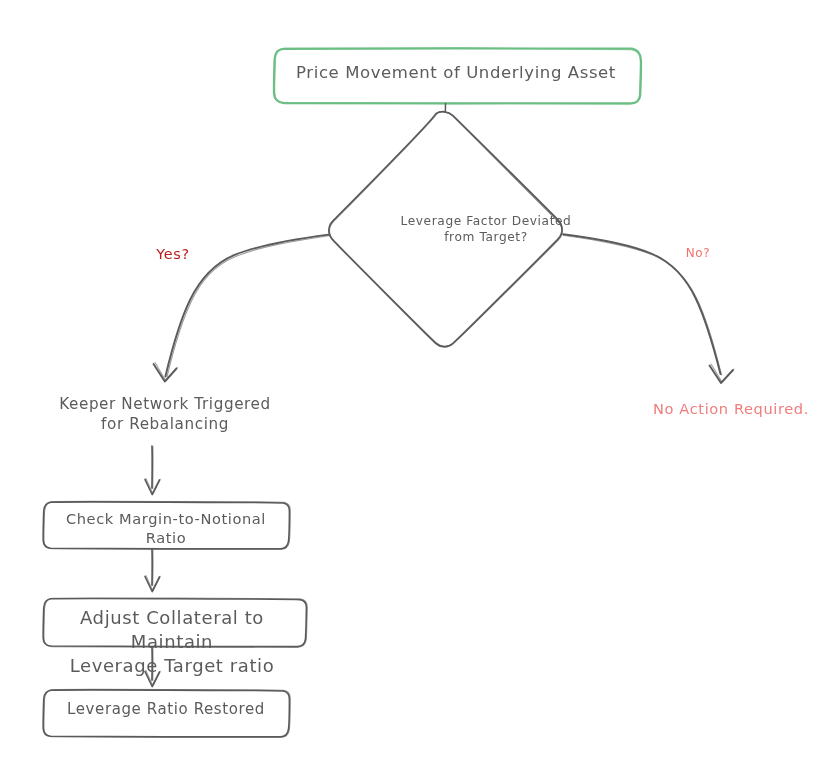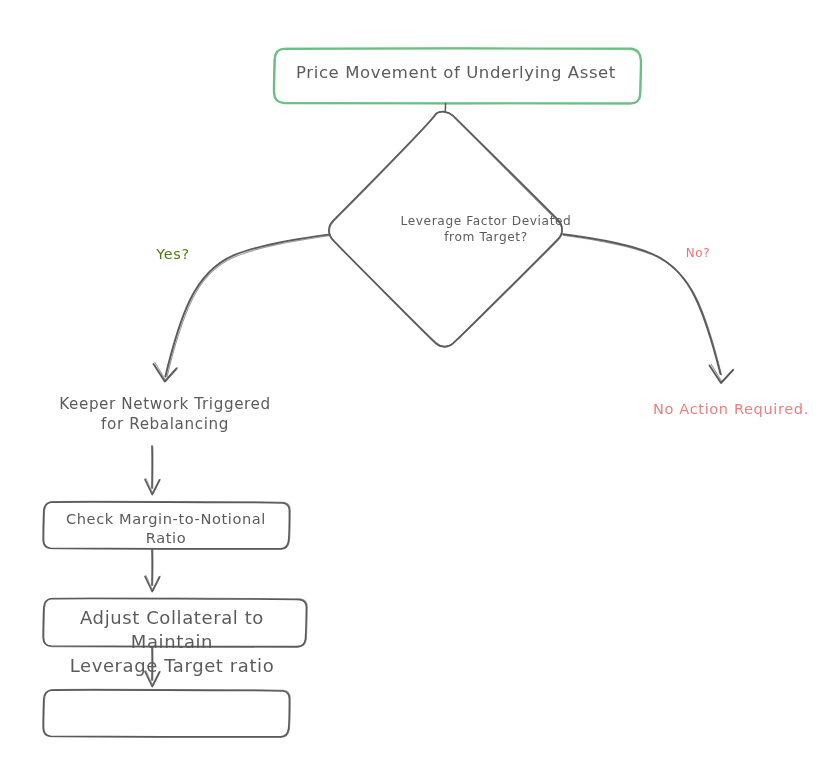--- a/index.html
+++ b/index.html
@@ -83,21 +83,21 @@
     width: 202px;
     font-size: 14.6px;
     color: #ef7d7d;
     text-align: center;
   }
   #yes-label {
     left: 138px;
     top: 245px;
     width: 70px;
     font-size: 14.4px;
-    color: #4d7c0f;
+    color: #b91c1c;
   }
   #no-label {
     left: 668px;
     top: 246px;
     width: 60px;
     font-size: 12px;
     color: #f2726f;
   }
 </style>
 </head>
@@ -184,16 +184,17 @@
 
   <div class="node-label" id="keeper-label">Keeper Network Triggered
 for Rebalancing</div>
 
   <div class="node-label" id="check-label">Check Margin-to-Notional
 Ratio</div>
 
   <div class="node-label" id="adjust-label">Adjust Collateral to Maintain
 Leverage Target ratio</div>
 
+  <div class="node-label" id="restored-label">Leverage Ratio Restored</div>
 
   <div class="node-label" id="noaction-label">No Action Required.</div>
 
 </div>
 
 </body></html>

